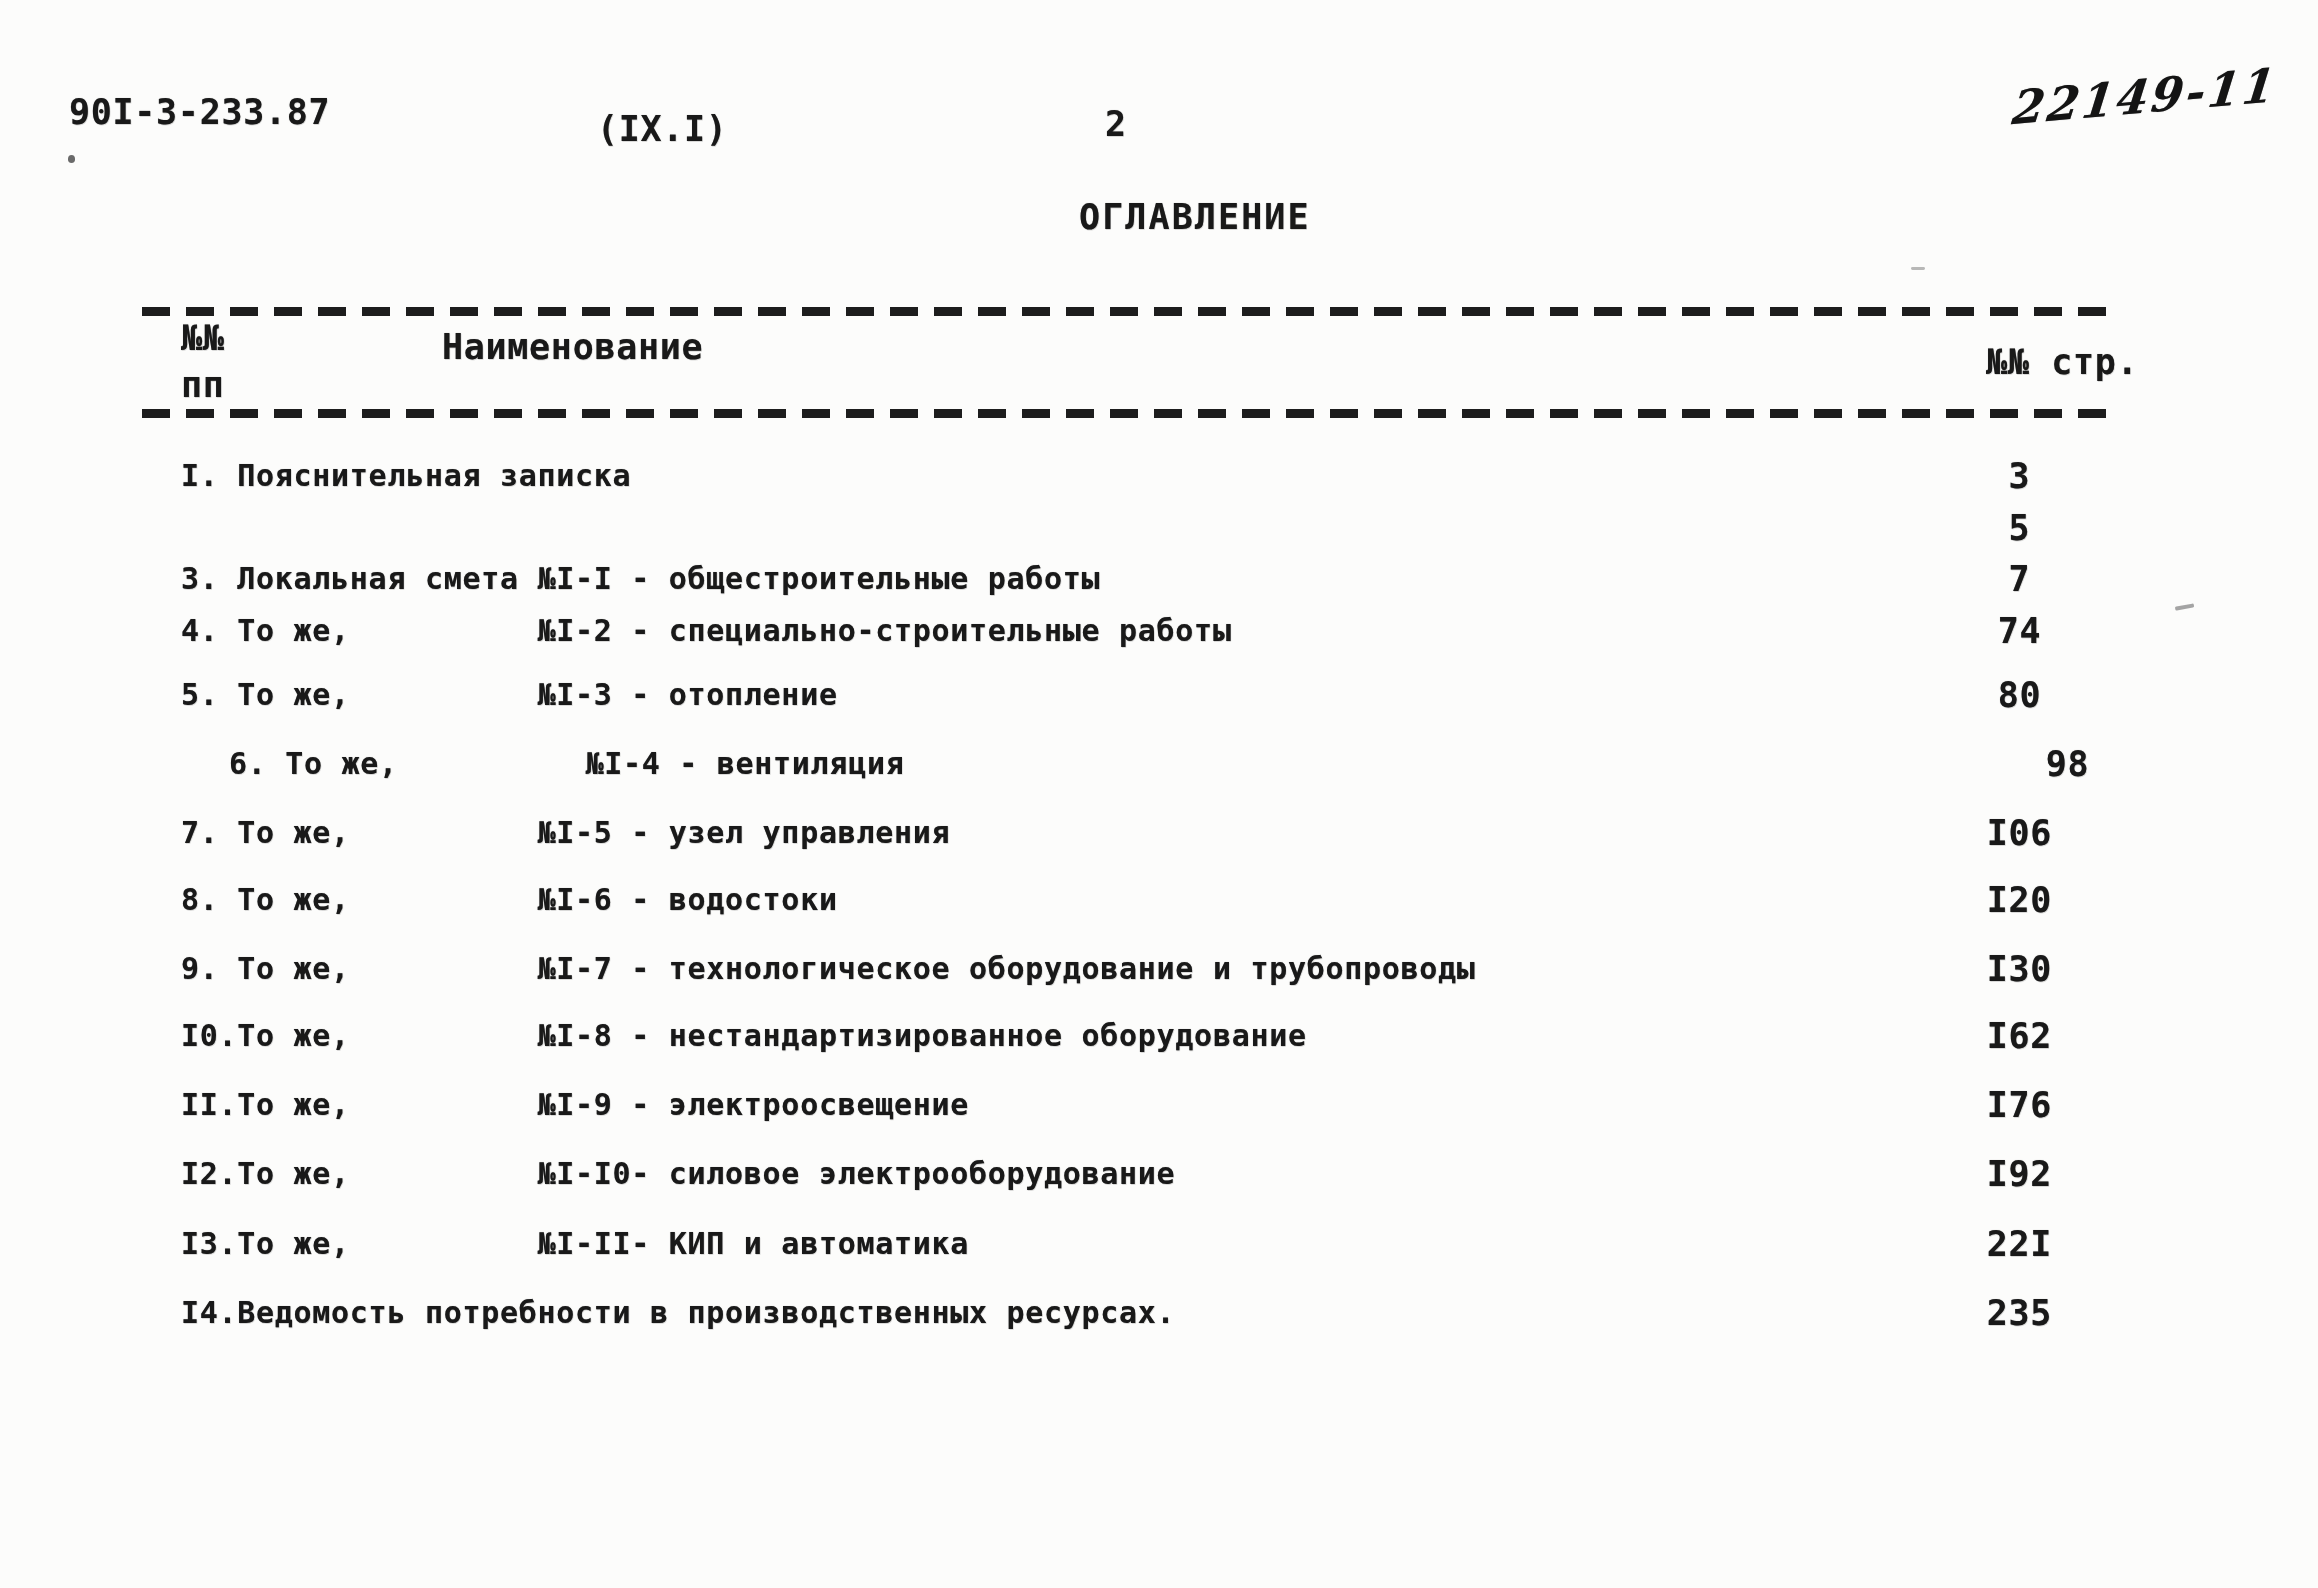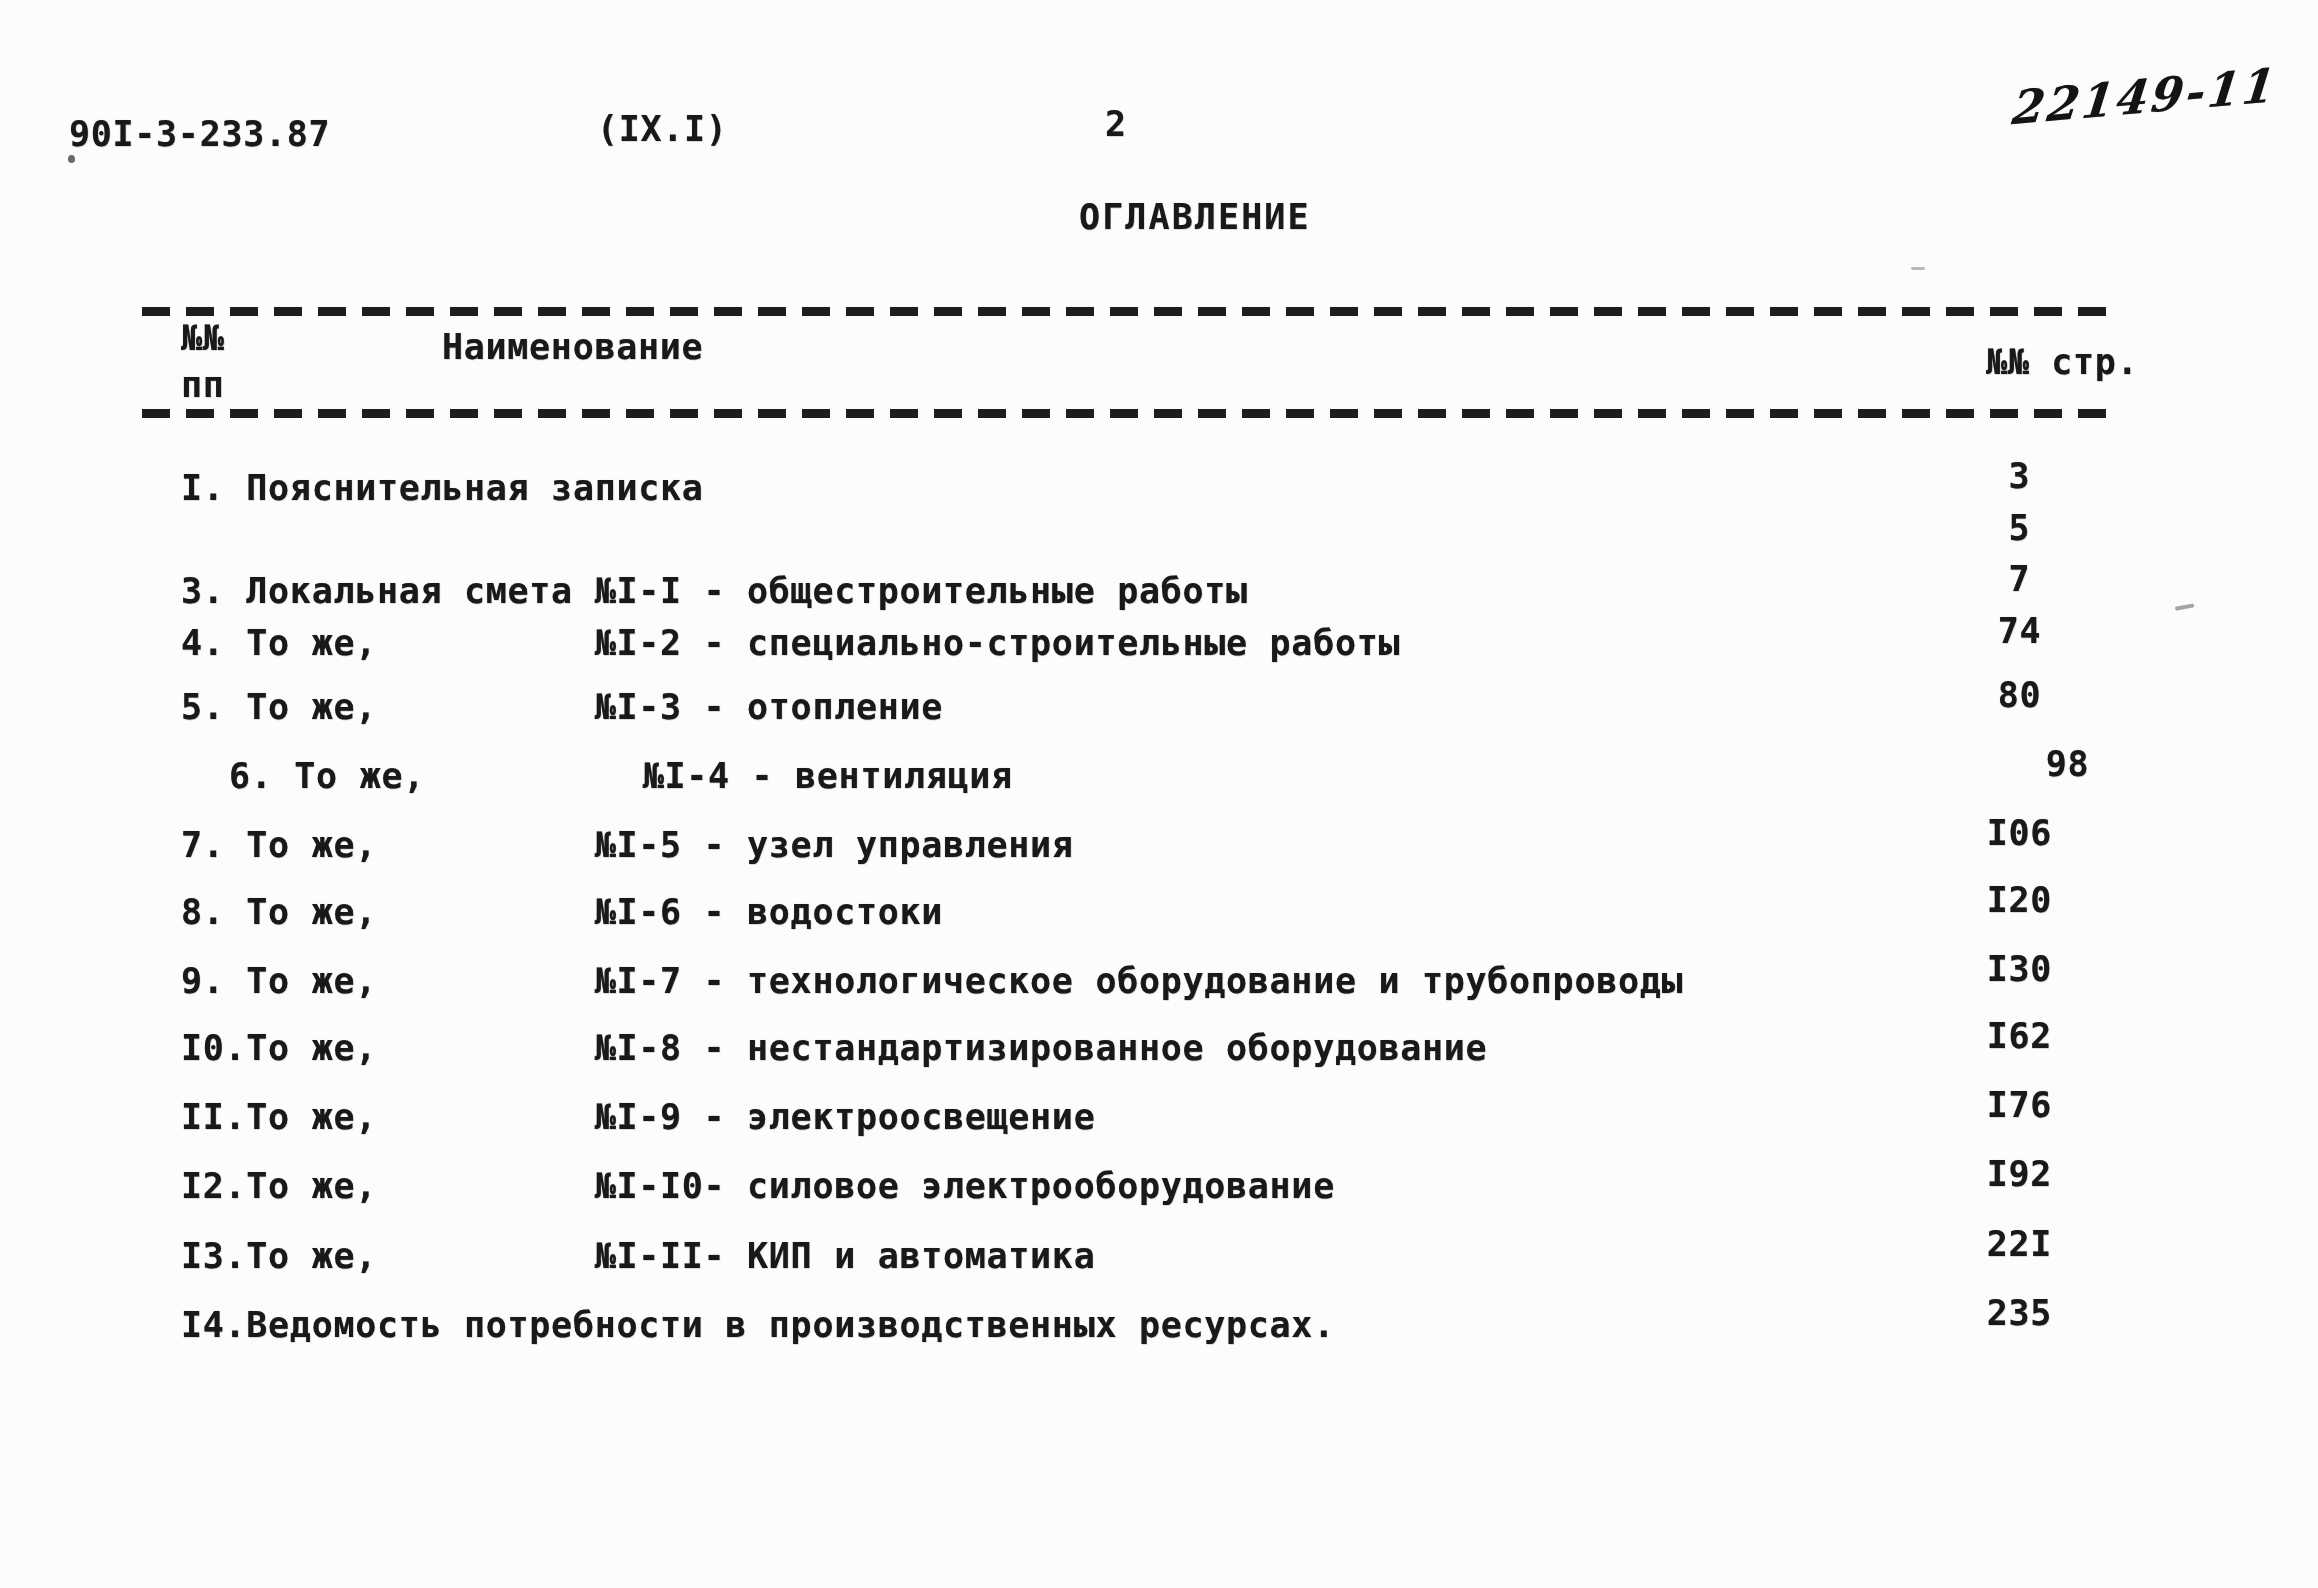--- a/index.html
+++ b/index.html
@@ -18,21 +18,21 @@
     font-weight: 700;
   }
   .tw {
     position: absolute;
     font-size: 35px;
     line-height: 40px;
     letter-spacing: 0.7px;
     white-space: pre;
     text-shadow: 0 0 0.7px rgba(25,25,25,0.55), 0.7px 0.7px 0 rgba(25,25,25,0.12);
   }
-  .doc-number   { left: 69px;  top: 114px; }
+  .doc-number   { left: 69px;  top: 92px; }
   .section-code { left: 597px;  top: 109px; }
   .sheet-number { left: 1105px; top: 104px; }
   .handwritten {
     position: absolute;
     left: 2013px;
     top: 81px;
     font-family: "DejaVu Serif", "Liberation Serif", serif;
     font-style: italic;
     font-weight: 700;
     font-size: 46px;
@@ -58,22 +58,22 @@
 
   .hdr-num-1 { left: 181px;  top: 318px; }
   .hdr-num-2 { left: 181px;  top: 365px; }
   .hdr-name  { left: 442px;  top: 327px; }
   .hdr-page  { left: 1986px; top: 342px; }
 
   .toc-row { position: absolute; left: 0; top: 0; width: 2319px; height: 41px; }
   .row-line {
     position: absolute;
     left: 181px;
-    top: 12px;
-    font-size: 35px;
+    top: 0;
+    font-size: 30px;
     line-height: 40px;
     letter-spacing: 0.7px;
     white-space: pre;
     text-shadow: 0 0 0.7px rgba(25,25,25,0.55), 0.7px 0.7px 0 rgba(25,25,25,0.12);
   }
   .row-page {
     position: absolute;
     left: 1961px;
     top: 0;
     width: 117px;

